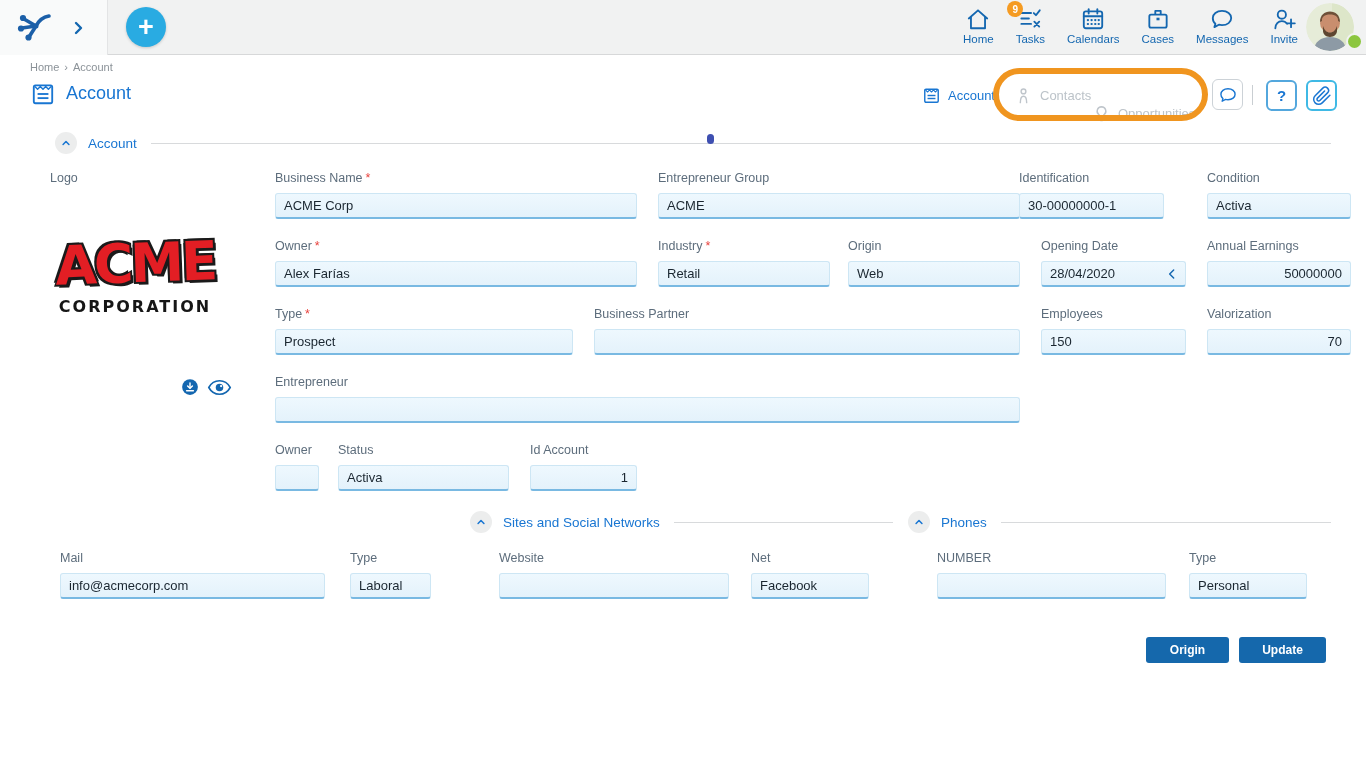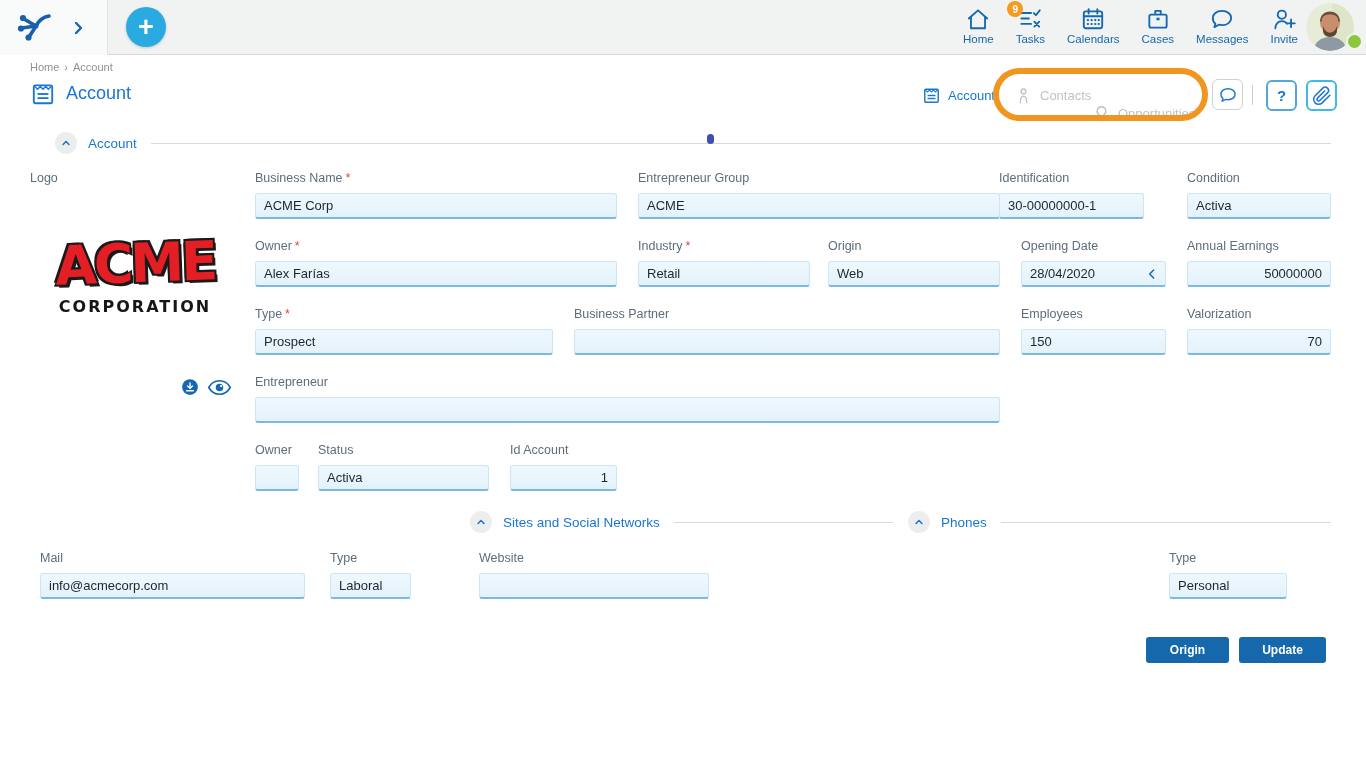--- a/index.html
+++ b/index.html
@@ -46,21 +46,21 @@
 
   
   .sec-head { position:absolute; display:flex; align-items:center; height:22px; }
   .col-btn { width:22px; height:22px; border-radius:50%; border:none; background:#eceded; display:flex; align-items:center; justify-content:center; cursor:pointer; padding:0; flex:none; }
   .col-btn svg { width:14px; height:14px; }
   .sec-title { color:#1976d2; font-size:13.5px; margin-left:11px; white-space:nowrap; }
   .sec-line { flex:1; height:1px; background:#d8dadc; margin-left:14px; }
   .divider-dot { position:absolute; left:707px; top:134px; width:7px; height:10px; border-radius:3.5px; background:#3E4FB1; }
 
   
-  .fld { position:absolute; }
+  .fld { position:absolute;margin-left:20px; }
   .lbl { display:block; font-size:12.5px; color:#5d6d7c; margin-bottom:8px; line-height:14px; white-space:nowrap; }
   .req { color:#E8413C; margin-left:3px; }
   .txt { width:100%; height:26px; border:1px solid #cde6f4; border-bottom:2px solid #79b9e2; border-radius:3px; background:linear-gradient(180deg,#eef8fe,#e4f2fb); padding:0 8px; font-family:"Liberation Sans","DejaVu Sans",sans-serif; font-size:13px; color:#1a2630; outline:none; }
   .txt.right { text-align:right; }
   .in-wrap { position:relative; }
   .date-chev { position:absolute; right:6px; top:5px; width:16px; height:16px; cursor:pointer; }
 
   
   .acme-logo { position:absolute; left:35px; top:237px; width:200px; height:95px; text-align:center; }
   .acme-main { font-family:"DejaVu Sans",sans-serif; font-weight:900; font-size:54px; line-height:54px; color:#E31E24; letter-spacing:-3px; transform:rotate(-2deg); text-shadow:3px 3px 0 #1a1a1a, -2px -2px 0 #1a1a1a, 2px -2px 0 #1a1a1a, -2px 2px 0 #1a1a1a; }
@@ -395,30 +395,38 @@
           <path d="M7 14.5 12 9.5l5 5"></path>
         </svg>
     </button>
     <span class="sec-title">Sites and Social Networks</span>
     <div class="sec-line"></div>
   </div>
   <div class="fld" style="left:479px; top:551px; width:230px;">
     <label class="lbl">Website</label>
     <input class="txt" value="" style="">
   </div>
+  <div class="fld" style="left:731px; top:551px; width:118px;">
+    <label class="lbl">Net</label>
+    <input class="txt" value="Facebook" style="">
+  </div>
 
   <div class="sec-head" style="left:908px; top:511px; width:423px;">
     <button class="col-btn">
       <svg viewBox="0 0 24 24" fill="none" stroke="#1976d2" stroke-width="2.6" stroke-linecap="round" stroke-linejoin="round">
           <path d="M7 14.5 12 9.5l5 5"></path>
         </svg>
     </button>
     <span class="sec-title">Phones</span>
     <div class="sec-line"></div>
   </div>
+  <div class="fld" style="left:917px; top:551px; width:229px;">
+    <label class="lbl">NUMBER</label>
+    <input class="txt" value="" style="">
+  </div>
   <div class="fld" style="left:1169px; top:551px; width:118px;">
     <label class="lbl">Type</label>
     <input class="txt" value="Personal" style="">
   </div>
 
   <button class="act-btn btn-delete">Origin</button>
   <button class="act-btn btn-update">Update</button>
 
 </div>
 

